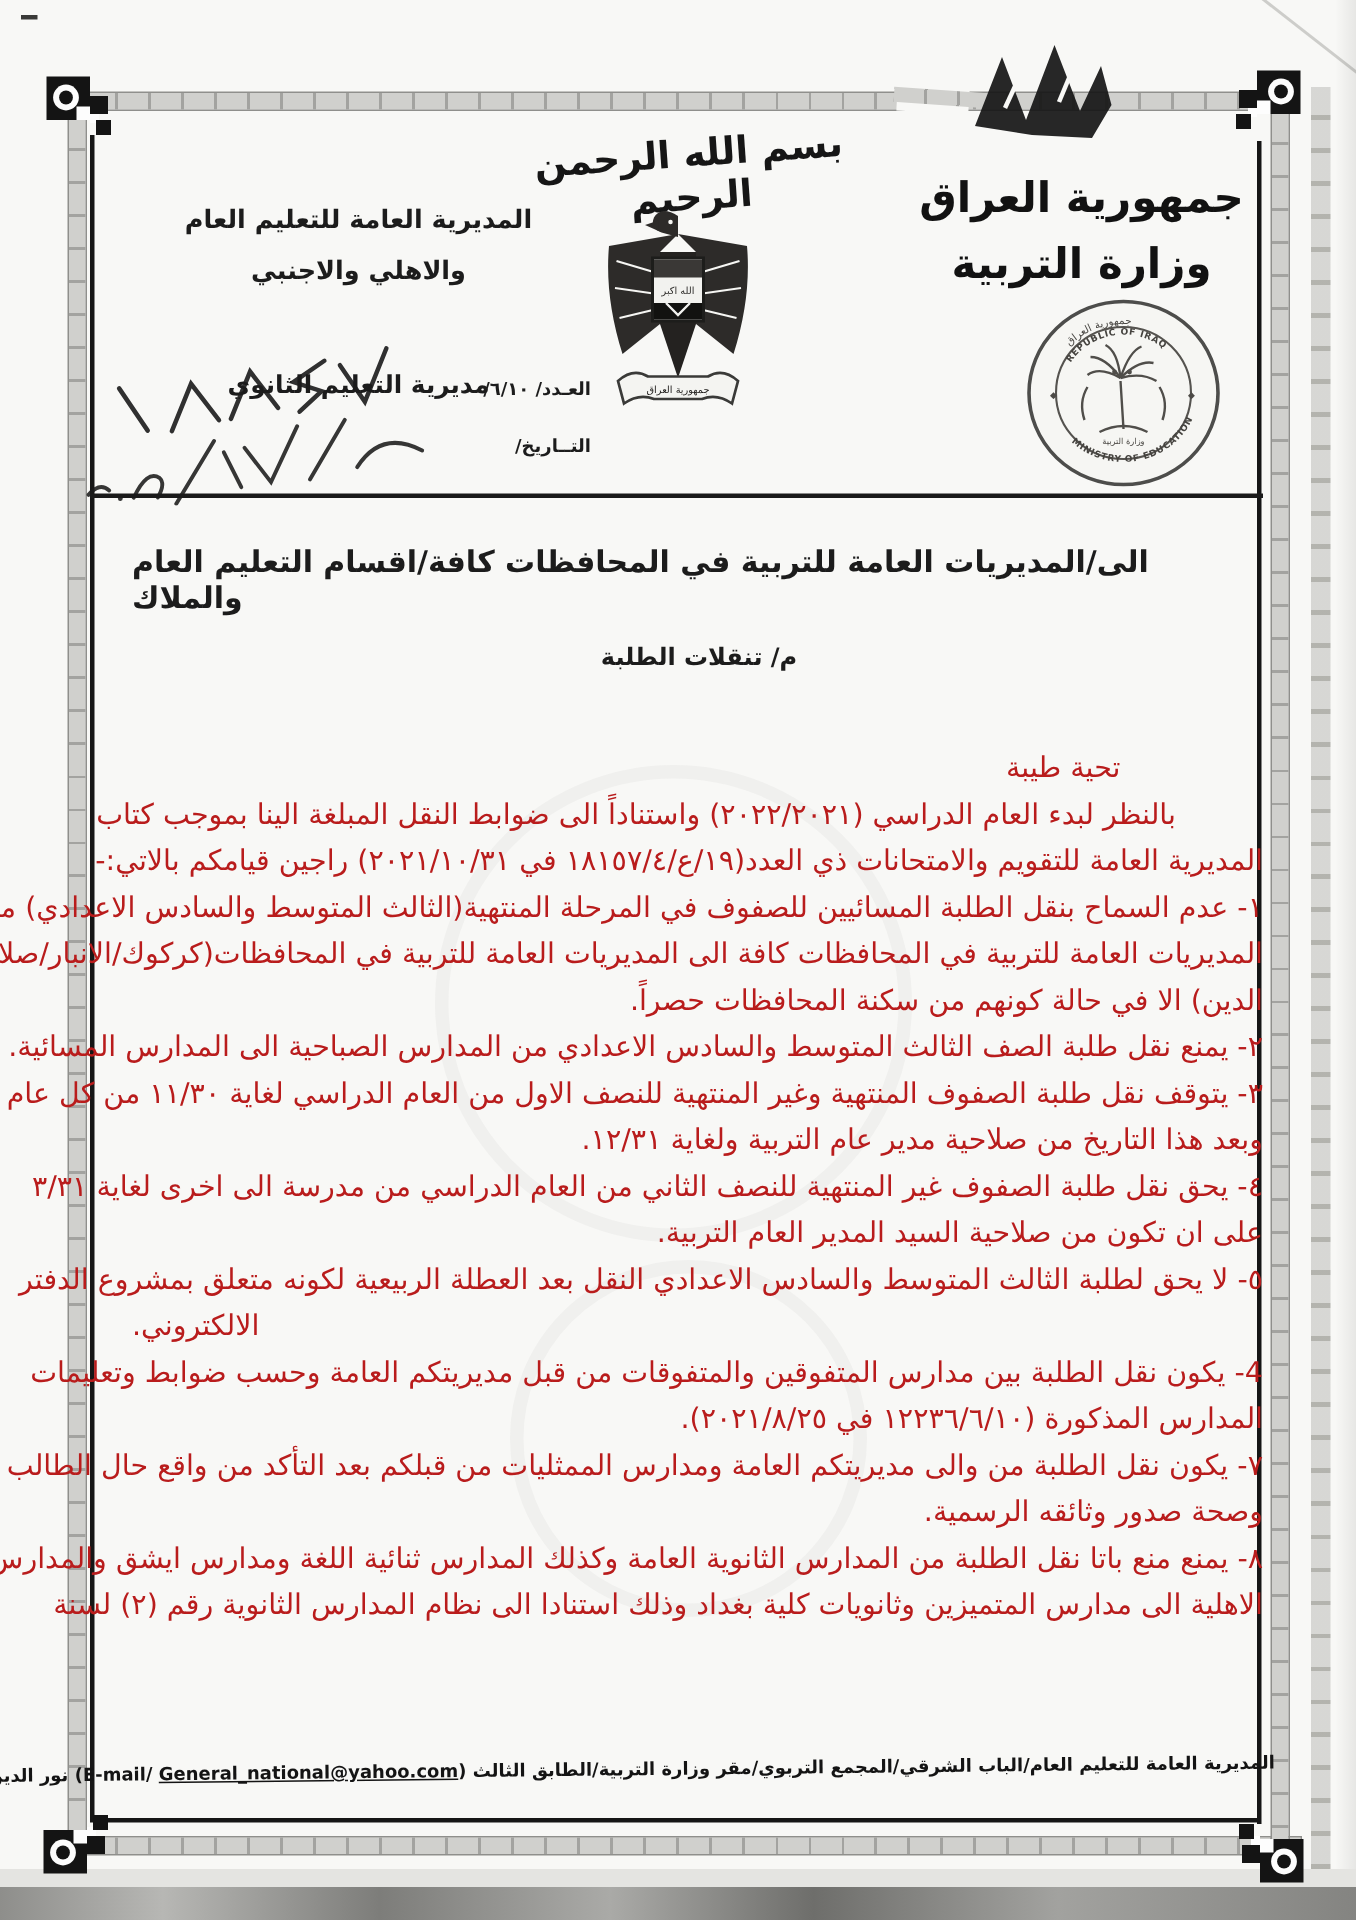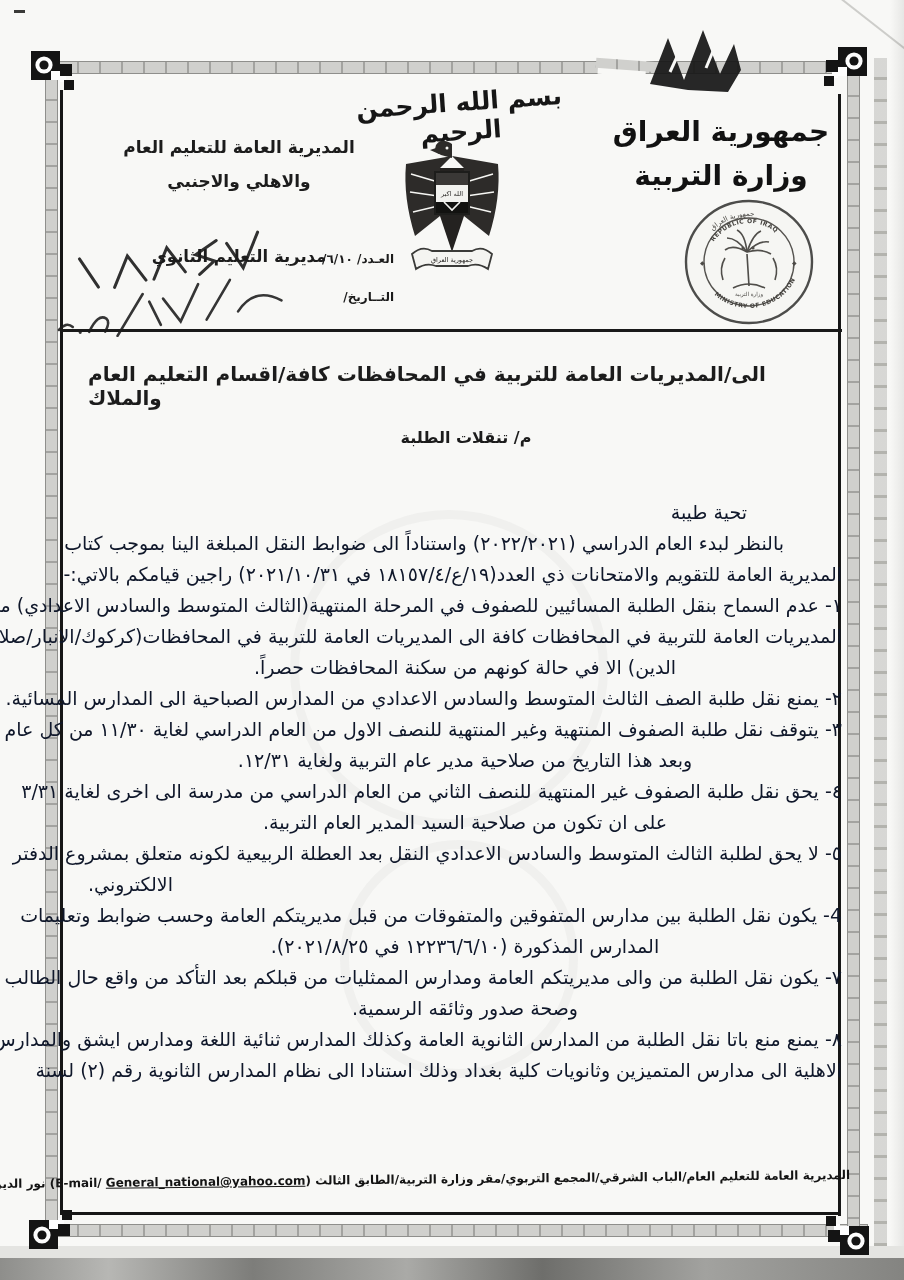--- a/index.html
+++ b/index.html
@@ -22,23 +22,23 @@
   .hdr-left{left:82px;top:130px;width:314px;text-align:center;direction:rtl;font-weight:bold;}
   .hdr-left .l1{font-size:17px;line-height:34px;}
   .hdr-left .l3{font-size:16.5px;line-height:30px;margin-top:44px;}
   .numdate{left:84px;top:240px;width:310px;direction:rtl;text-align:right;font-weight:bold;font-size:12px;line-height:38px;}
   
   .divider{left:60px;top:329px;width:782px;height:3px;background:#1a1a1a;}
   
   .address{left:88px;top:362px;width:756px;text-align:left;direction:rtl;font-weight:bold;font-size:20px;}
   .subject{left:88px;top:428px;width:756px;text-align:center;direction:rtl;font-weight:bold;font-size:16px;}
   .body-block{left:88px;top:497px;width:754px;direction:rtl;}
-  .ln{height:31px;line-height:31px;font-size:19px;white-space:nowrap;text-align:right;color:#0f172a;}
+  .ln{height:31px;line-height:31px;font-size:19px;white-space:nowrap;text-align:right;color:#b91c1c;}
   .ln.full{text-align:justify;text-align-last:justify;}
-  .ln.center{text-align:center;}
+  .ln.center{}
   .ln.left{text-align:left;}
   .ln.greet{padding-right:95px;}
   .ln.indent{text-indent:58px;}
   
   .footer{left:88px;top:1172px;width:762px;direction:rtl;text-align:right;font-size:12px;
           font-weight:bold;transform:rotate(-0.6deg);white-space:nowrap;color:#141414;}
   .footer .em{direction:ltr;unicode-bidi:isolate;}
   .footer .em .u{text-decoration:underline;}
   
   .watermark{border-radius:50%;border:9px solid rgba(110,110,108,0.055);}

